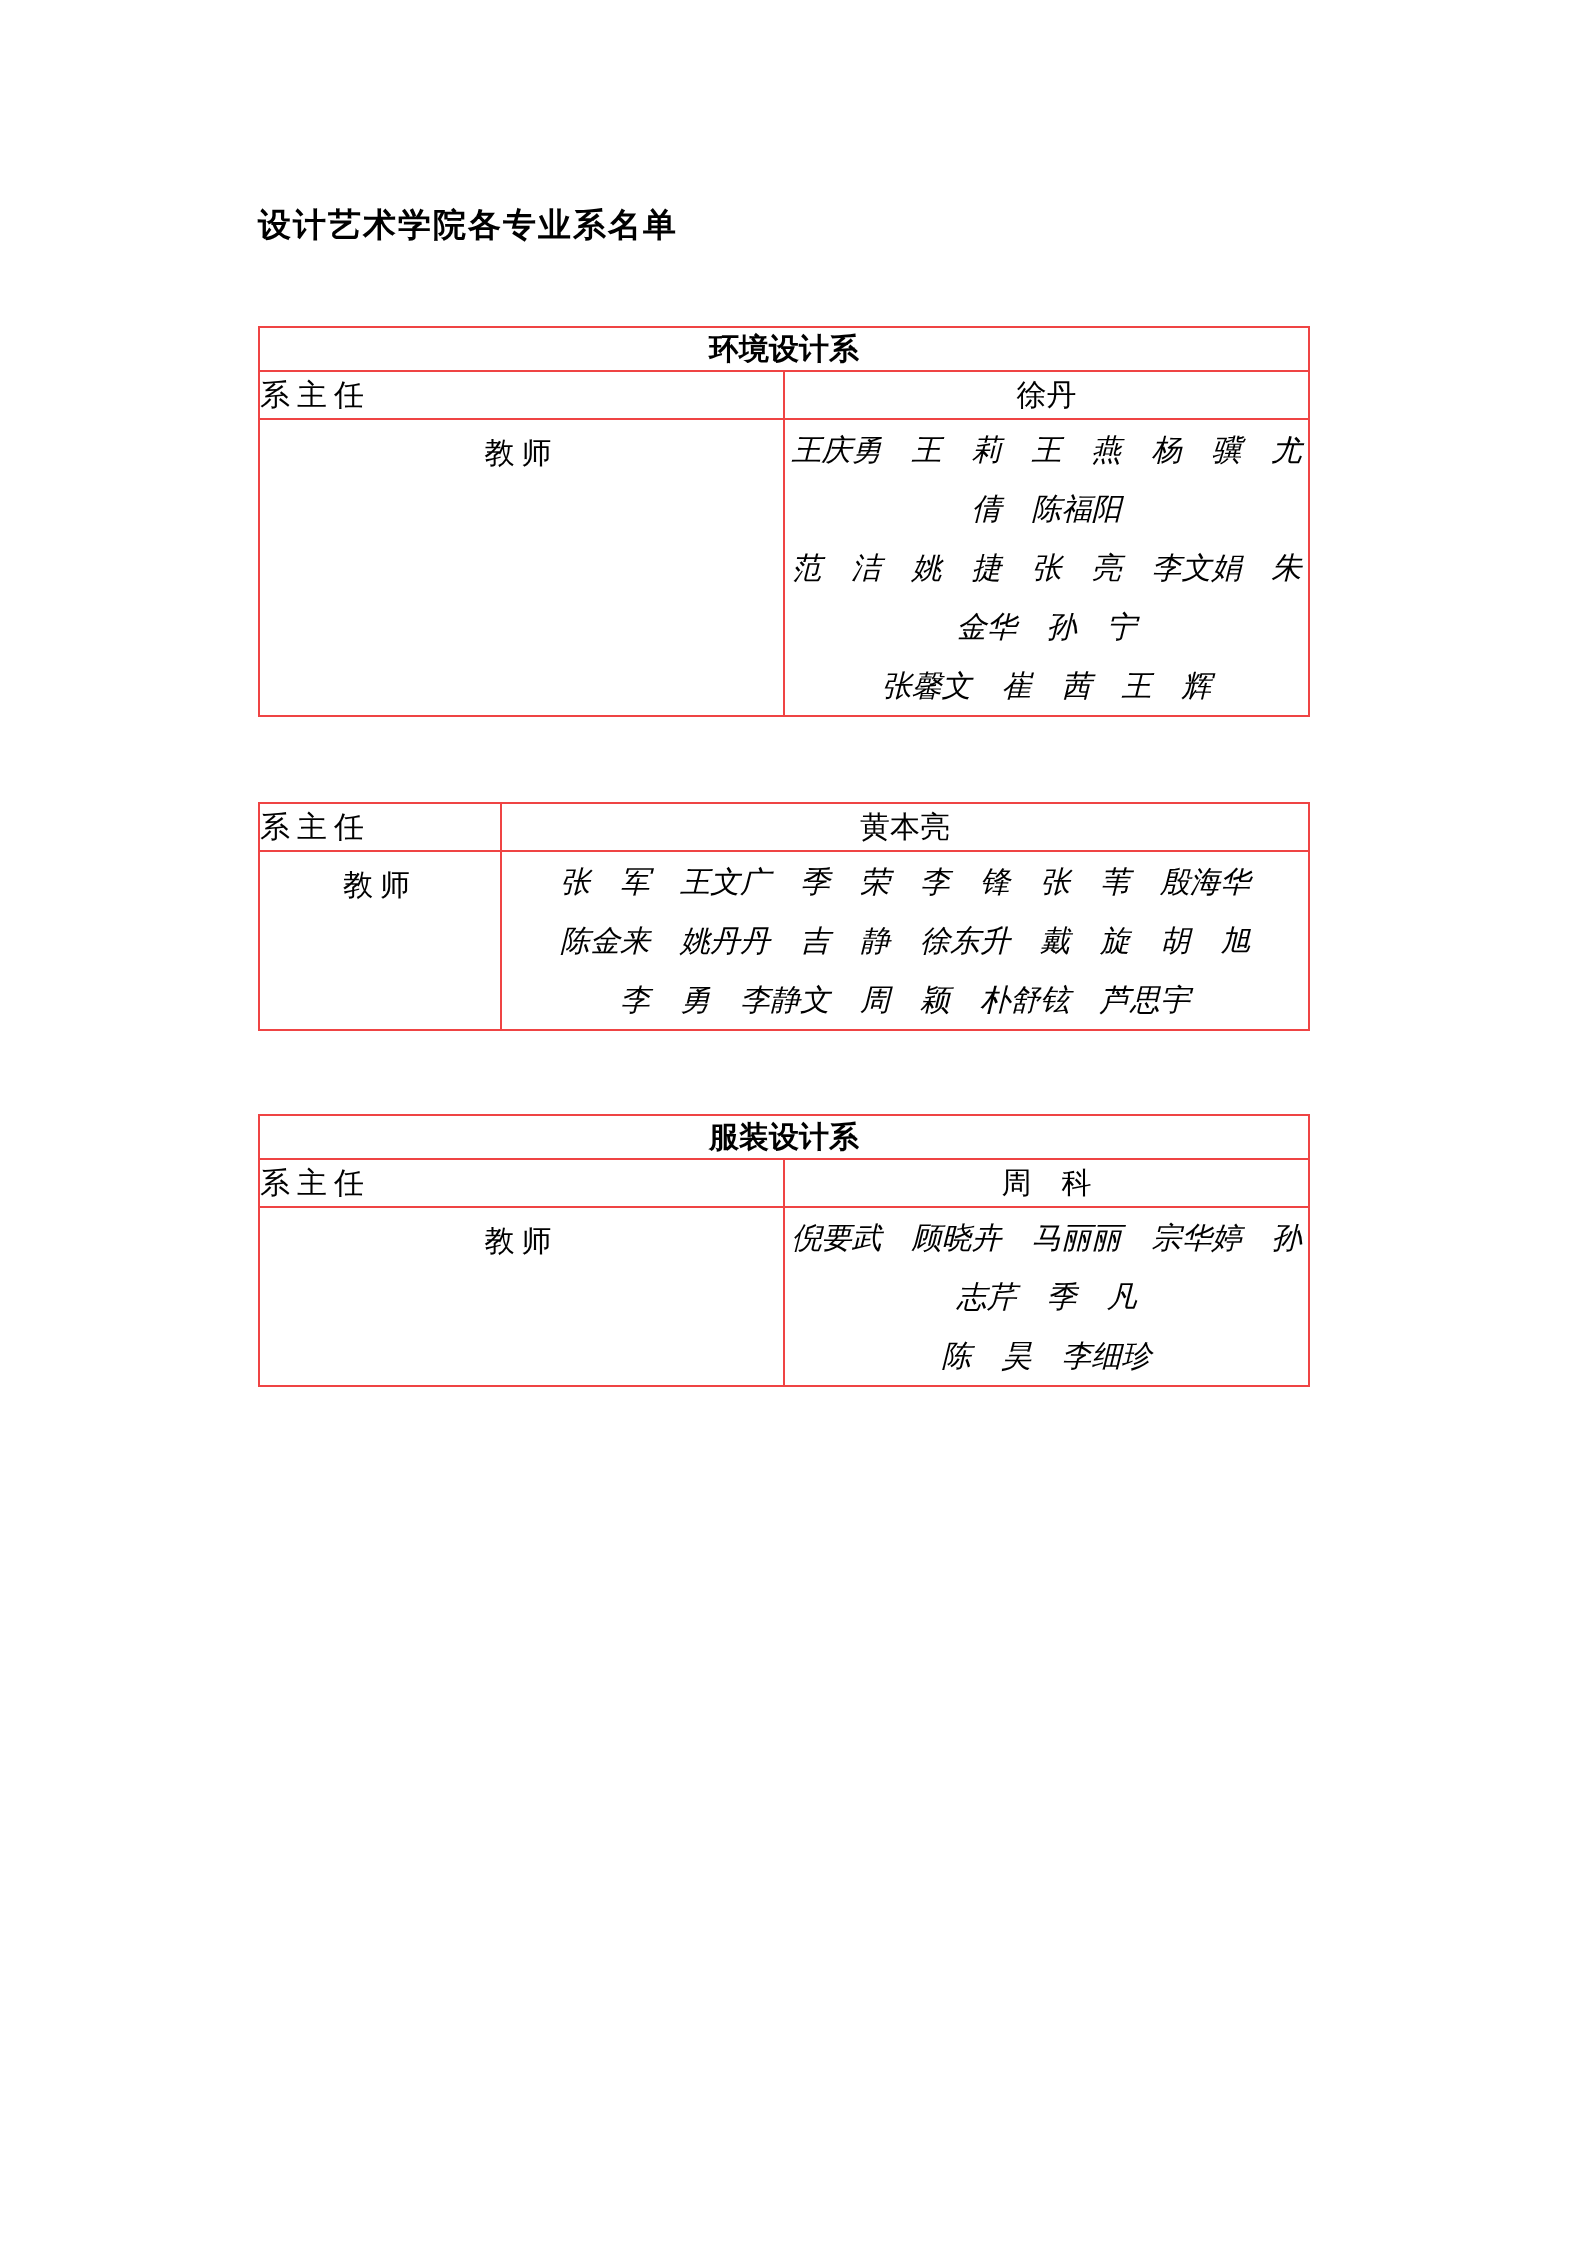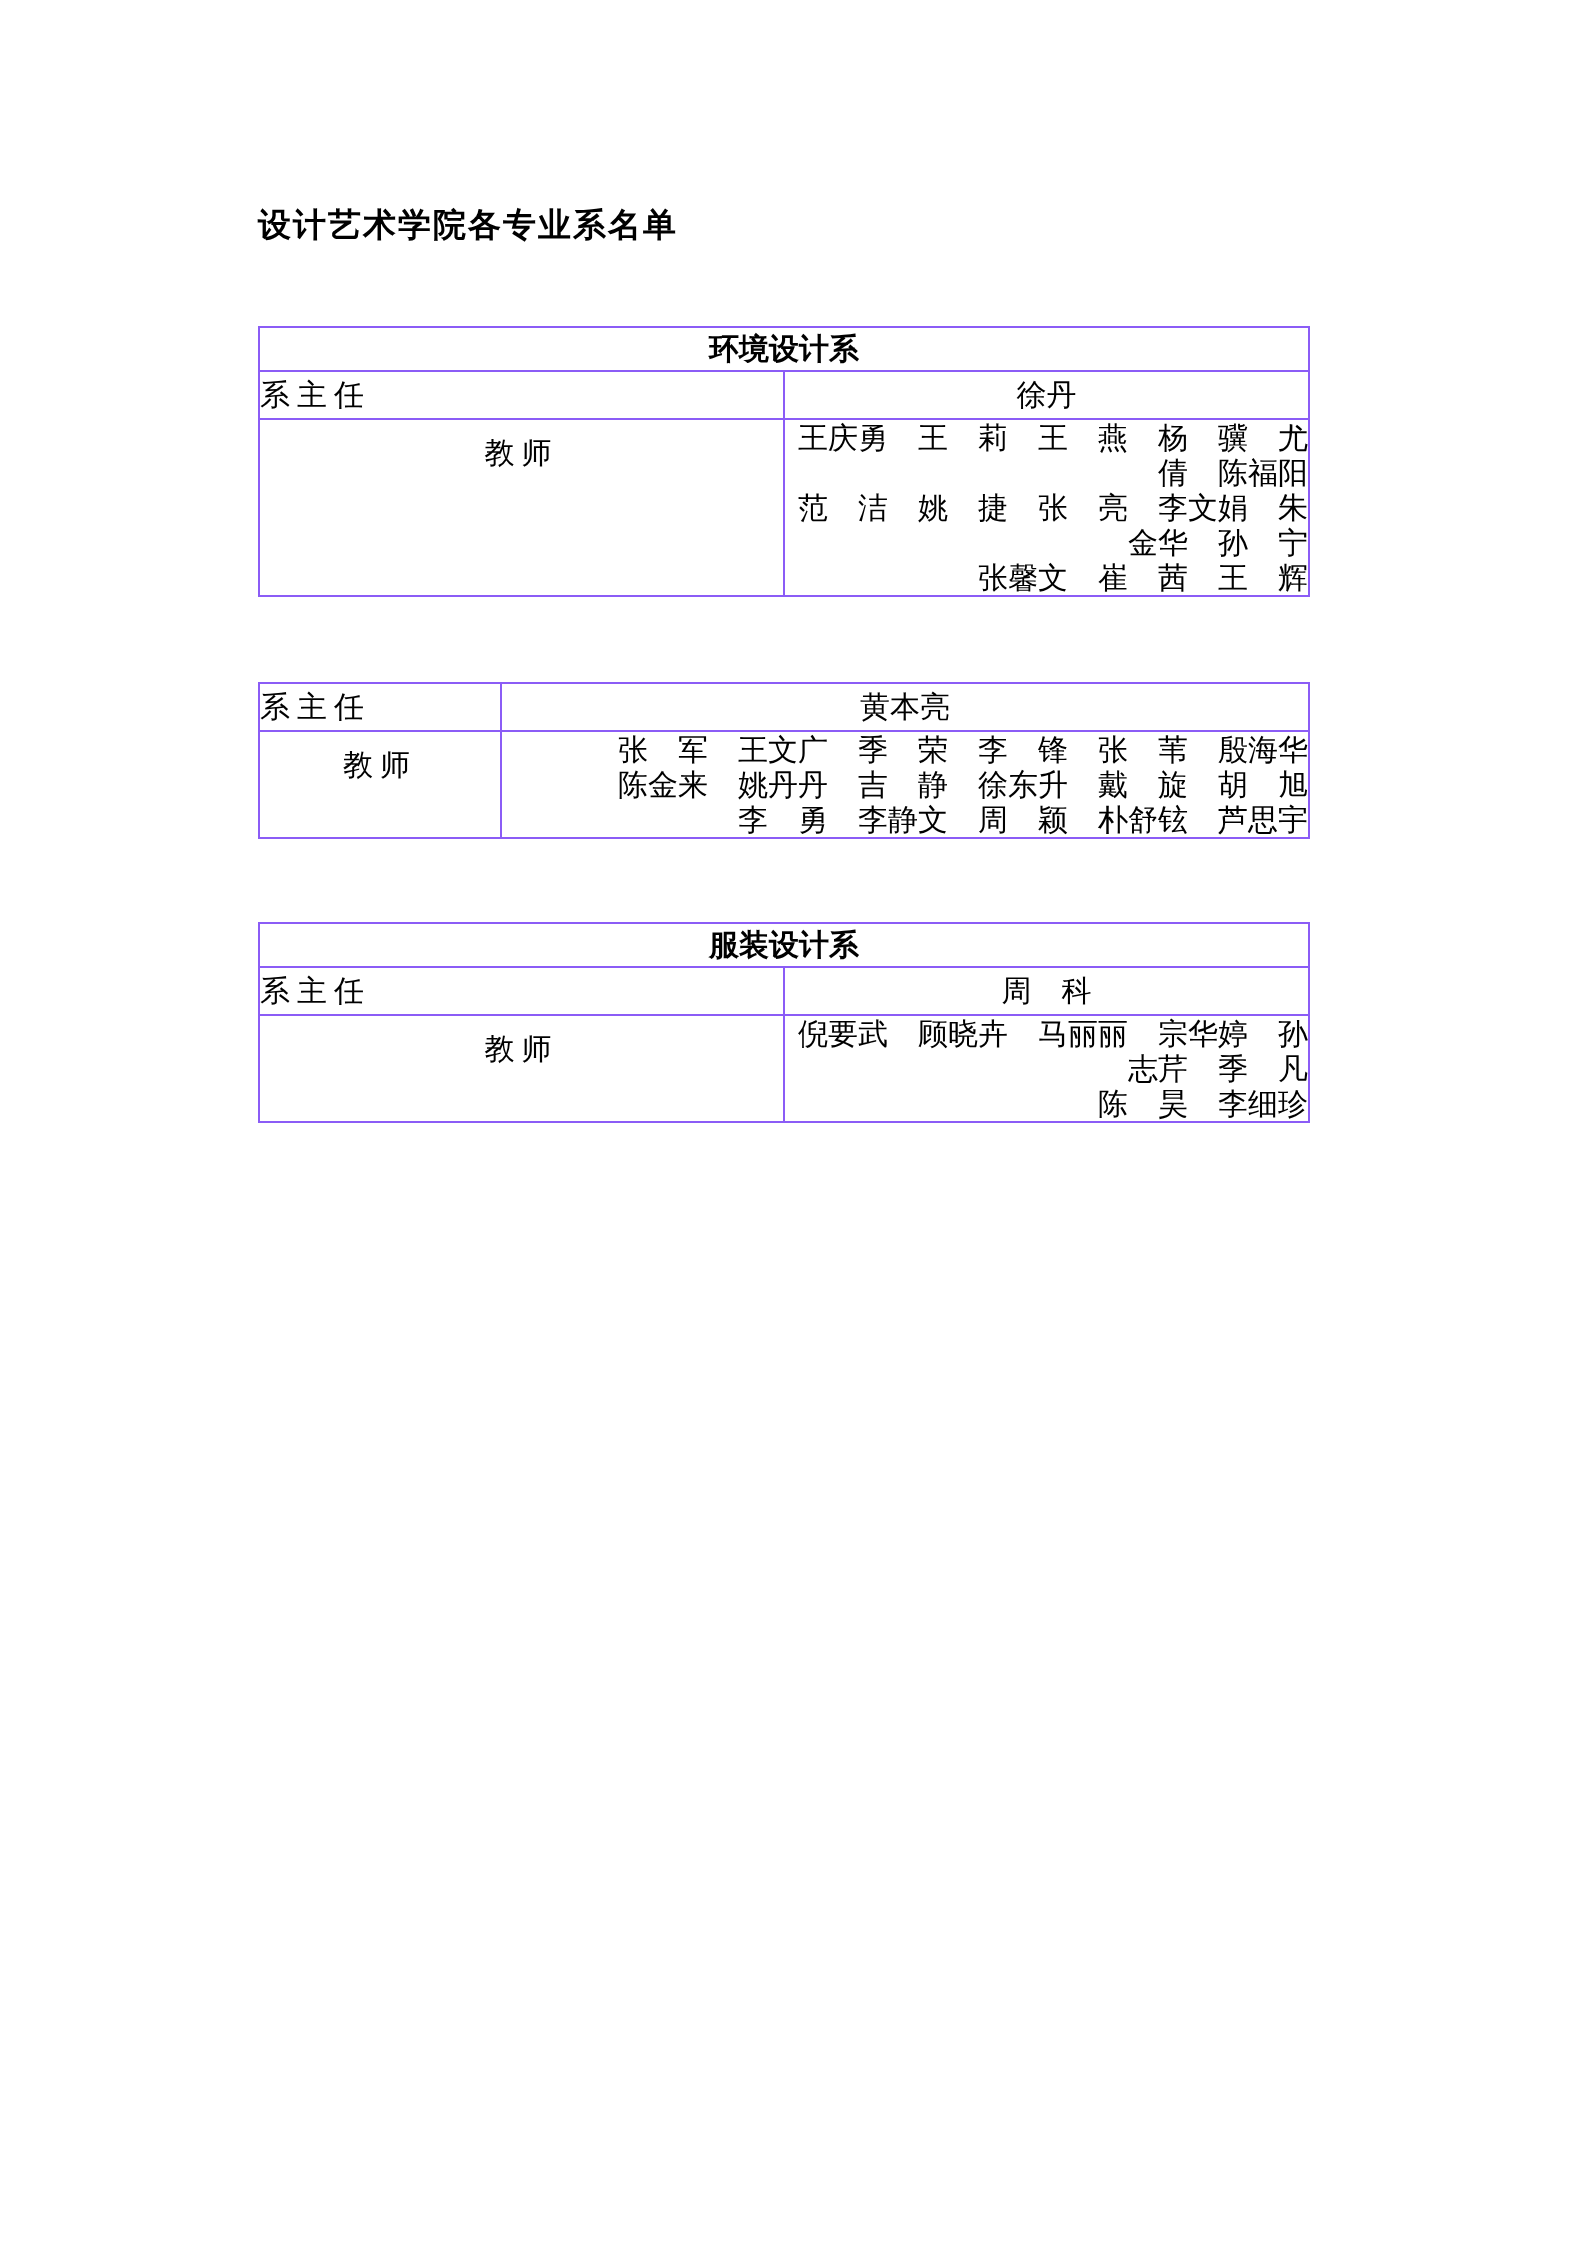--- a/index.html
+++ b/index.html
@@ -21,21 +21,21 @@
     width: 1052px;
     text-align: left;
     margin: 0;
   }
   table.dept {
     border-collapse: collapse;
     width: 1052px;
     table-layout: fixed;
   }
   table.dept td {
-    border: 2px solid #8b5cf6;
+    border: 2px solid #ef4444;
     font-size: 30px;
     padding: 0;
     vertical-align: middle;
   }
   .t1 { margin-top: 78px; }
   .t2 { margin-top: 85px; }
   .t3 { margin-top: 83px; }
   .t4 { margin-top: 96px; }
   td.hdr {
     font-family: "Liberation Sans", sans-serif;
@@ -56,22 +56,23 @@
     line-height: 41px;
     text-align: center;
   }
   td.val {
     text-align: center;
     height: 46px;
     margin-top: 48px;
   }
   td.names {
     padding: 4px 12px 4px 15px;
-    line-height: 35px;
-    text-align: right;
+    line-height: 59px;
+    text-align: center;
+    font-style: italic;
   }
 </style>
 </head>
 <body>
 
 <div class="page">
 
   <h1 class="title">设计艺术学院各专业系名单</h1>
 
   <table class="dept t1">

